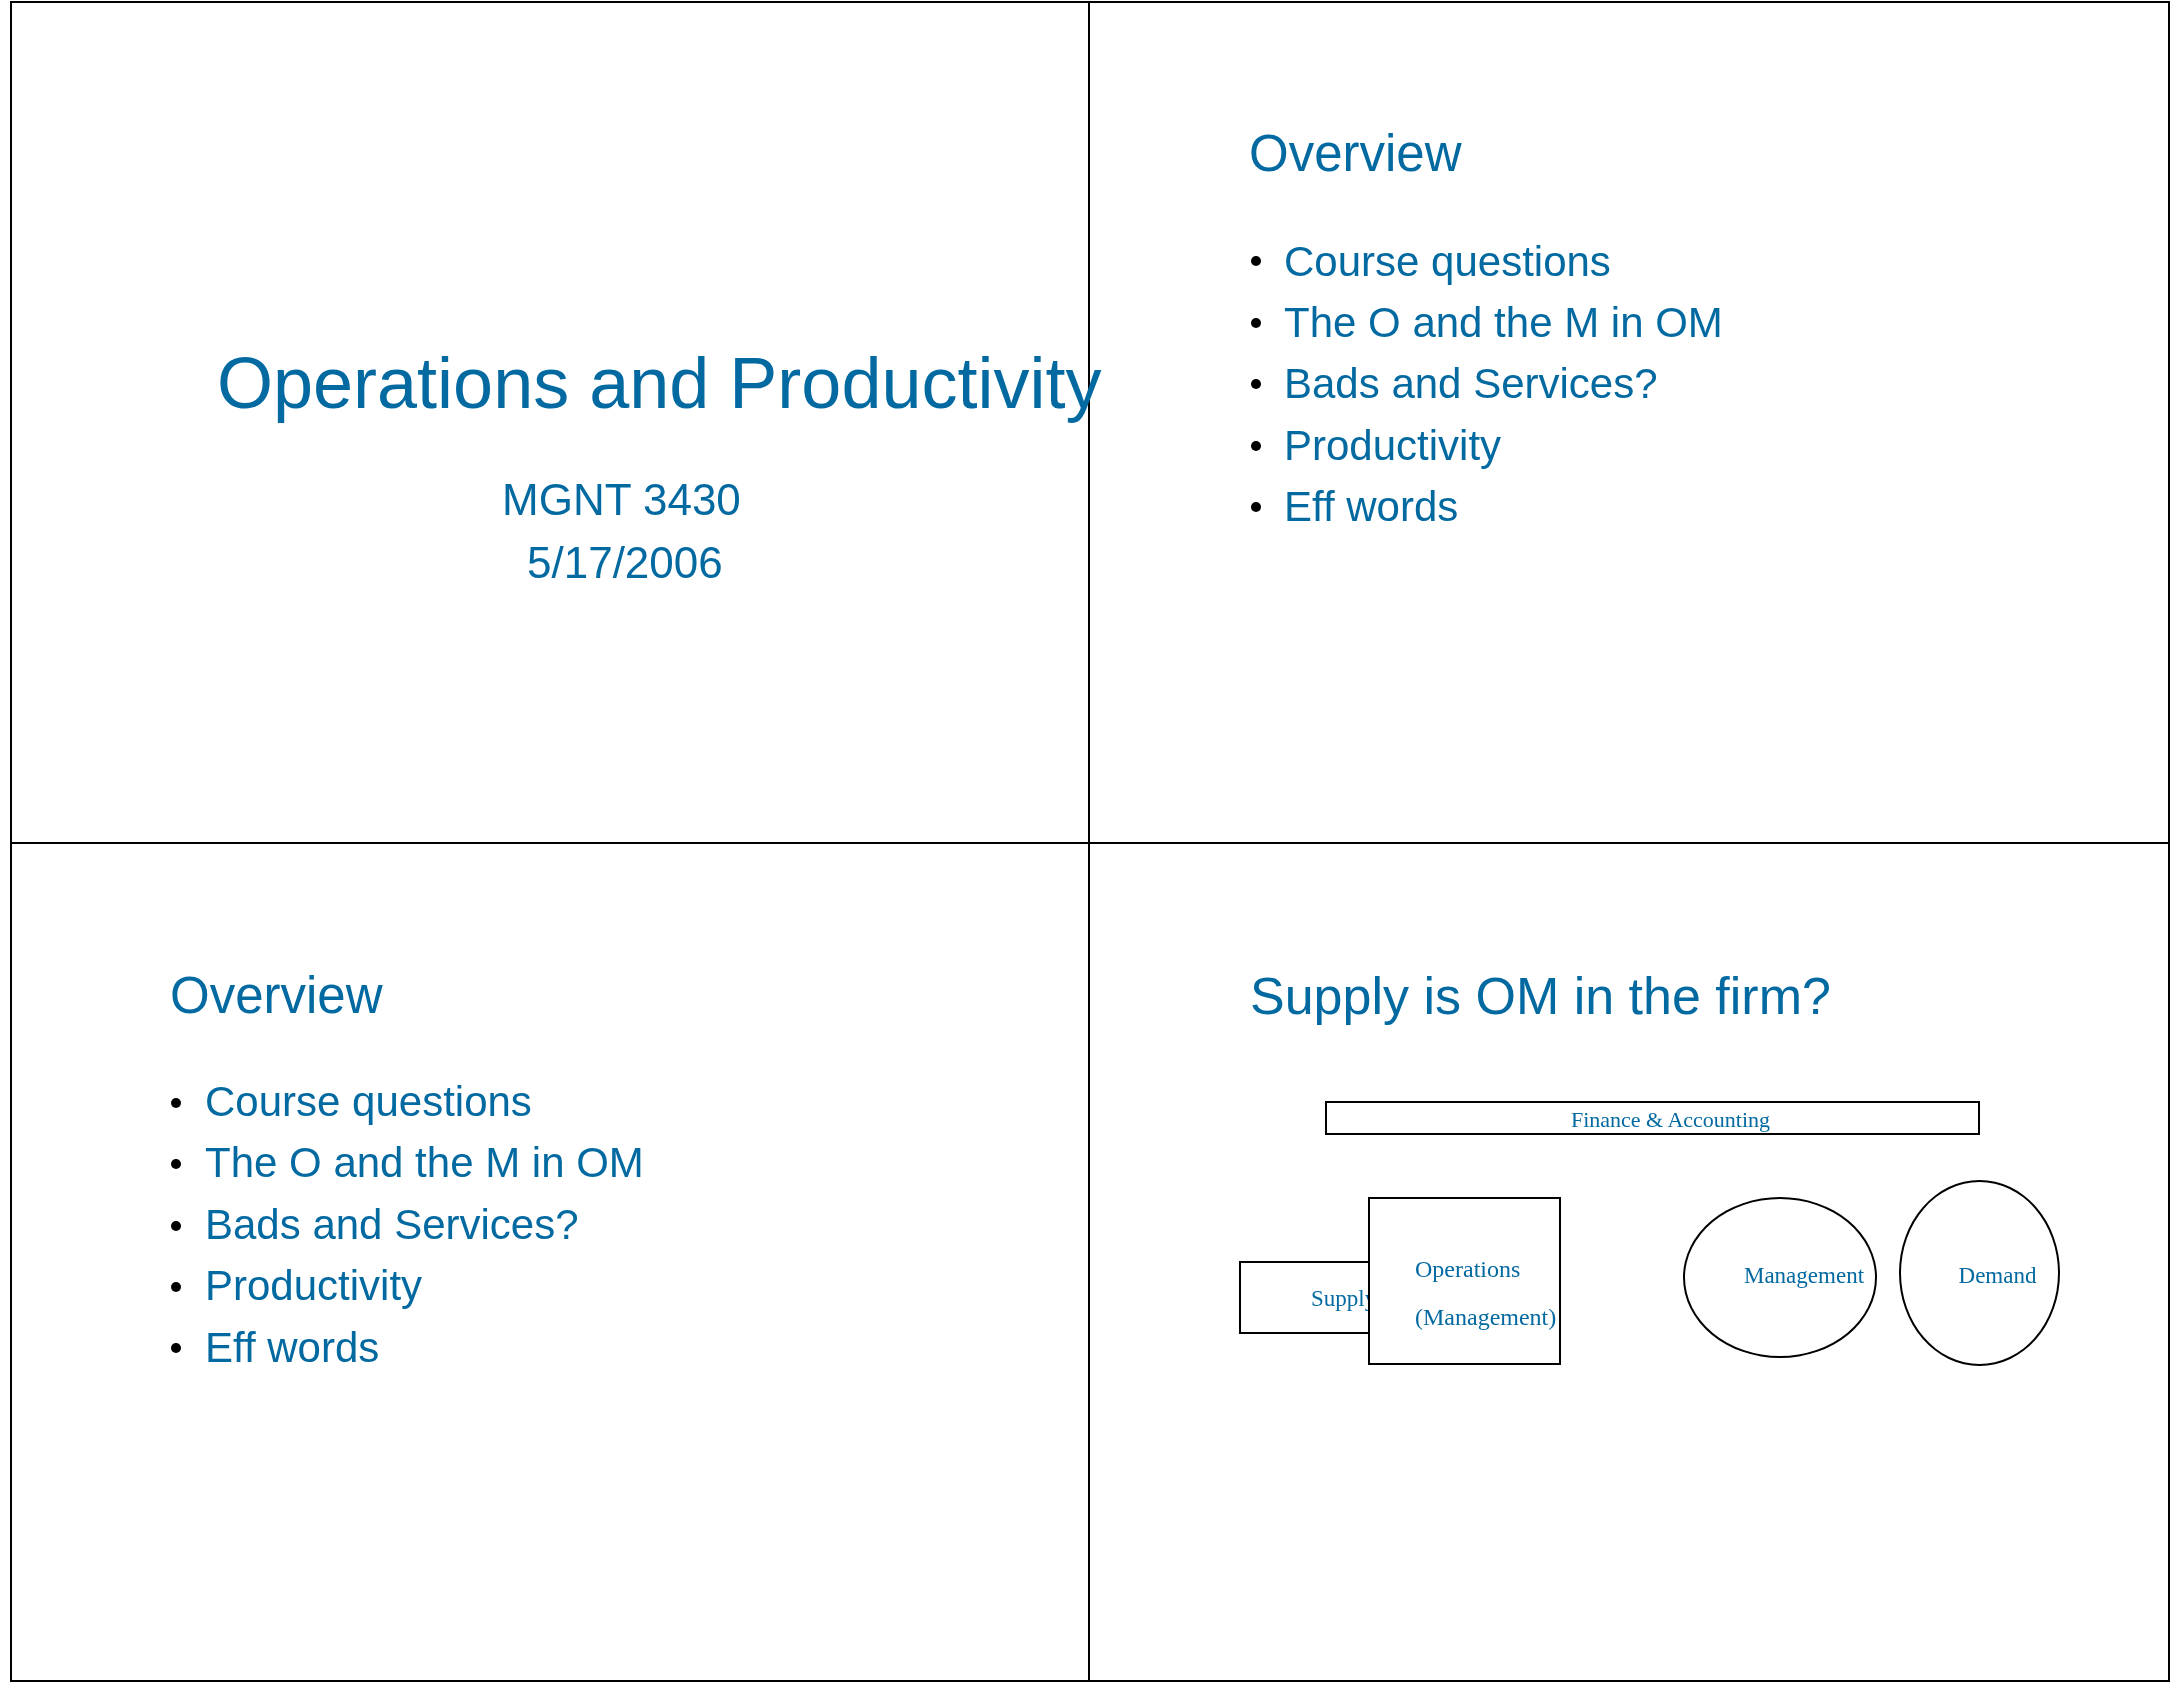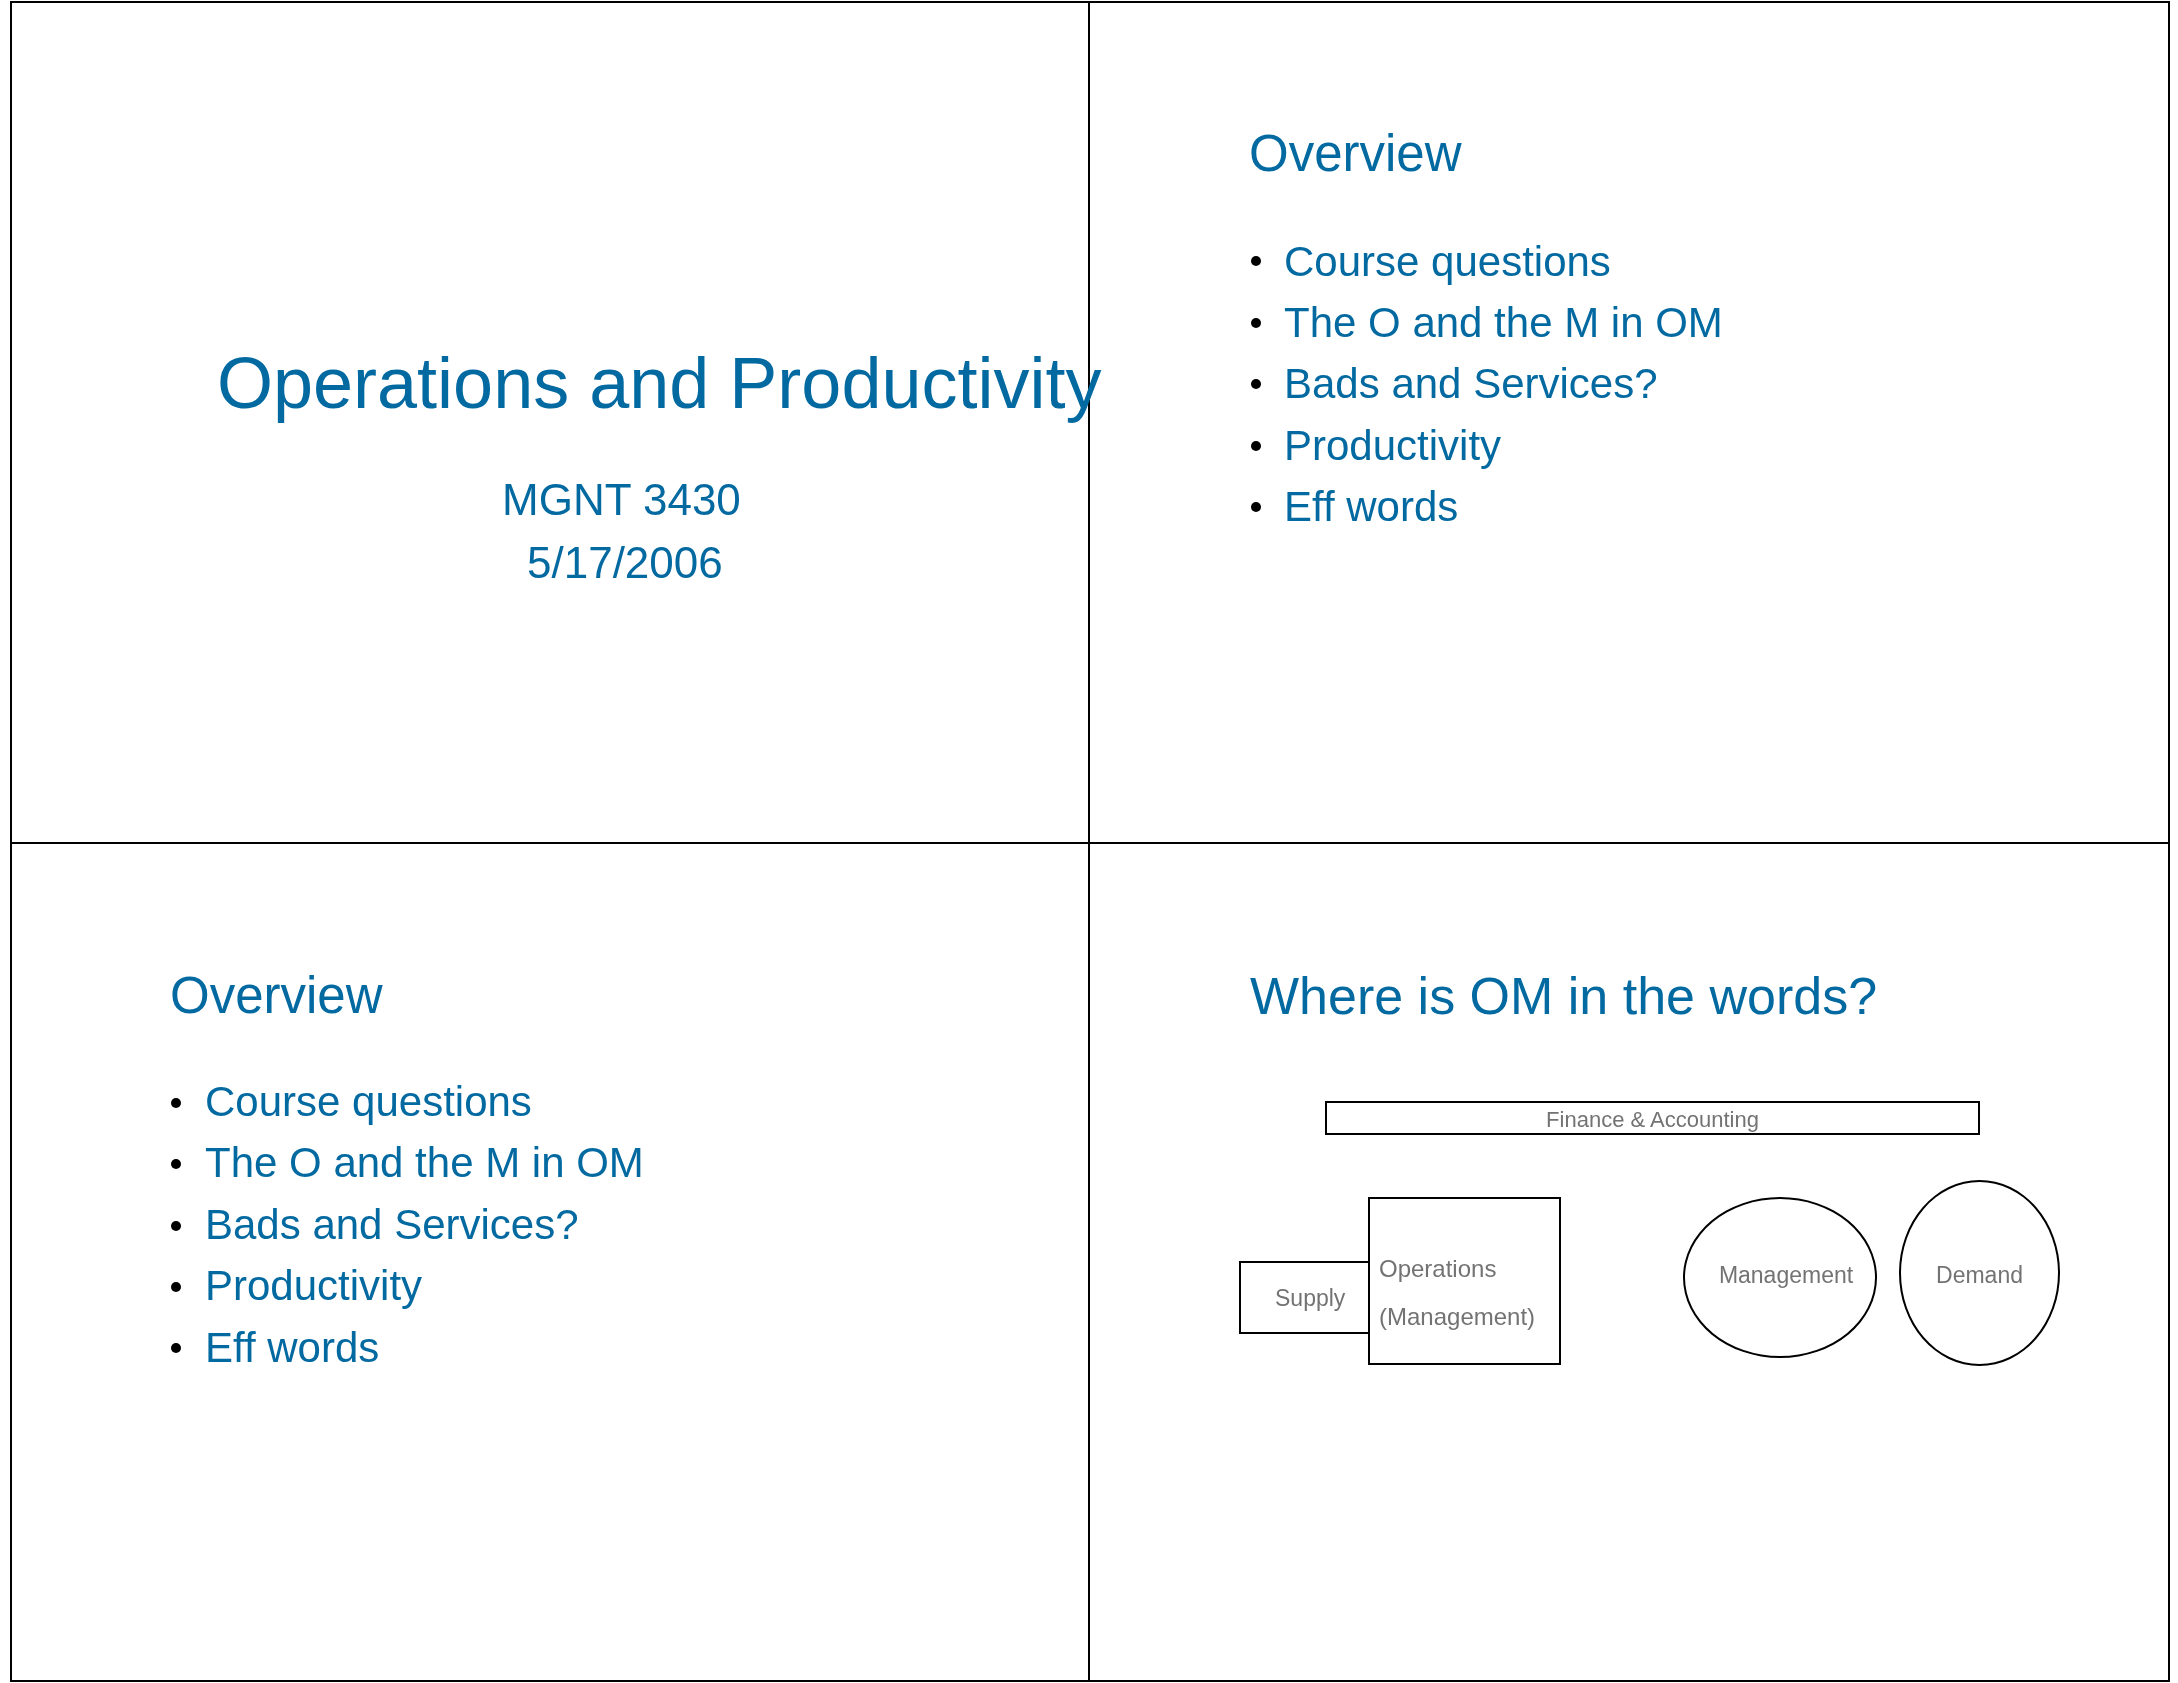--- a/index.html
+++ b/index.html
@@ -1,20 +1,20 @@
 <!DOCTYPE html>
 <html><head>
 <meta charset="utf-8">
 <style>
   html, body { margin:0; padding:0; background:#ffffff; }
   body { width:2178px; height:1683px; position:relative; overflow:hidden; }
   .frame { position:absolute; border:2px solid #000; box-sizing:border-box; }
   .line { position:absolute; background:#000; }
   .serif { font-family:Liberation Sans, sans-serif; color:#0369a1; position:absolute; line-height:1; white-space:nowrap; }
-  .sans { font-family:Liberation Sans, sans-serif; color:#737373; position:absolute; line-height:1; white-space:nowrap; }
+  .sans { font-family:Liberation Serif, serif; color:#0369a1; position:absolute; line-height:1; white-space:nowrap;margin-left:36px; }
   .bullet { position:absolute; width:10px; height:10px; border-radius:50%; background:#000; }
   .shape-box { position:absolute; border:2px solid #000; box-sizing:border-box; background:#fff; }
   .shape-ellipse { position:absolute; border:2px solid #000; box-sizing:border-box; border-radius:50%; background:#fff; }
   .center-text { position:absolute; left:0; right:0; text-align:center; }
 </style>
 </head>
 <body>
 
 <div class="frame" style="left:10px; top:1px; width:2160px; height:1681px;"></div>
 <div class="line" style="left:1088px; top:1px; width:2px; height:1681px;"></div>
@@ -58,21 +58,21 @@
   <div class="serif" style="left:205px; top:1204px; font-size:42px;">Bads and Services?</div>
 
   <div class="bullet" style="left:171px; top:1282px;"></div>
   <div class="serif" style="left:205px; top:1265px; font-size:42px;">Productivity</div>
 
   <div class="bullet" style="left:171px; top:1343px;"></div>
   <div class="serif" style="left:205px; top:1327px; font-size:42px;">Eff words</div>
 </section>
 
 <section>
-  <div class="serif" style="left:1250px; top:970px; font-size:52px;">Where is OM in the words?</div>
+  <div class="serif" style="left:1250px; top:970px; font-size:52px;">Supply is OM in the firm?</div>
 
   <div class="shape-box" style="left:1325px; top:1101px; width:655px; height:34px;">
     <div class="sans center-text" style="top:6px; font-size:22px;">Finance &amp; Accounting</div>
   </div>
 
   <div class="shape-box" style="left:1239px; top:1261px; width:144px; height:73px;">
     <div class="sans" style="left:34px; top:24px; font-size:23px;">Supply</div>
   </div>
 
   <div class="shape-box" style="left:1368px; top:1197px; width:193px; height:168px;">

